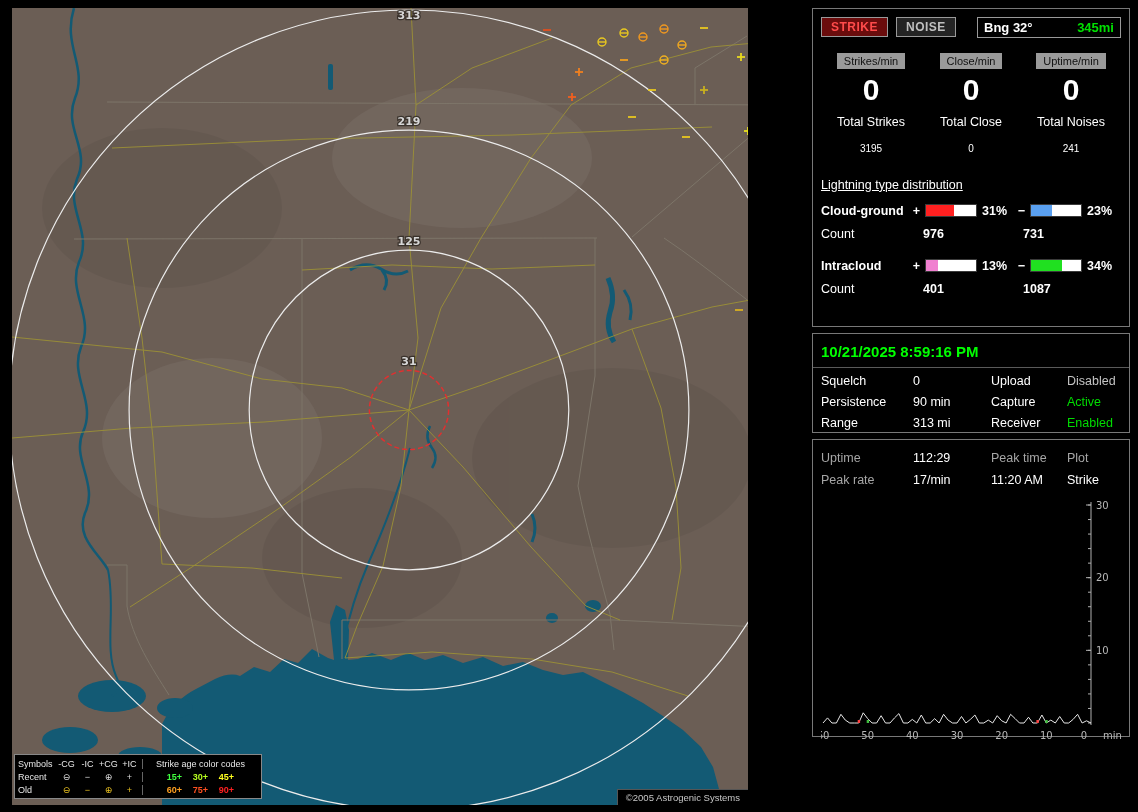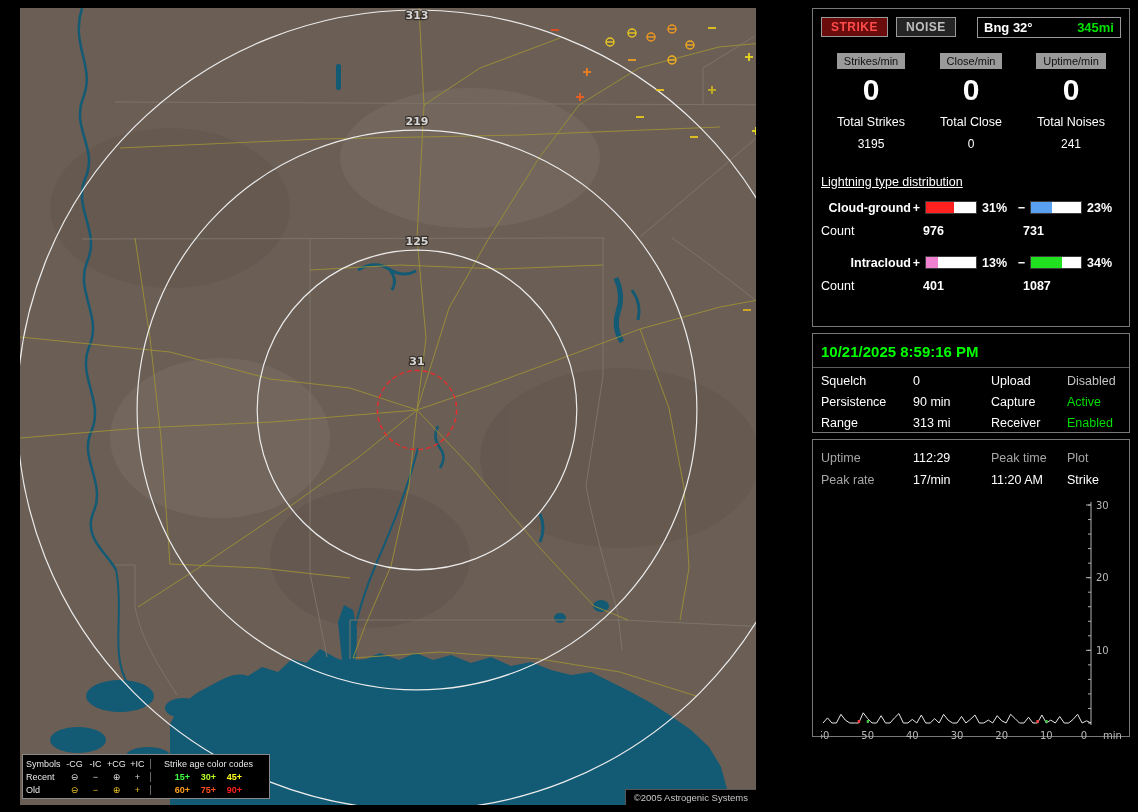--- a/index.html
+++ b/index.html
@@ -1,18 +1,18 @@
 <!DOCTYPE html>
 <html><head>
 <meta charset="utf-8">
 <style>
   html,body{margin:0;padding:0;background:#000;}
   body{width:1138px;height:812px;position:relative;overflow:hidden;
        font-family:"Liberation Sans","DejaVu Sans",sans-serif;color:#fff;}
-  .map-panel{position:absolute;left:20px;top:8px;width:736px;height:797px;background:#6b5e55;overflow:hidden;}
+  .map-panel{position:absolute;left:12px;top:8px;width:736px;height:797px;background:#6b5e55;overflow:hidden;}
   .map-panel svg{display:block;}
   .ring-label{fill:#d6d6d6;font-size:11px;font-family:"DejaVu Sans",sans-serif;text-anchor:middle;
               paint-order:stroke;stroke:rgba(40,35,30,.75);stroke-width:2.5px;font-weight:bold;}
   .copyright{position:absolute;right:0;bottom:0;background:#000;color:#c8c8c8;font-size:9.5px;
              padding:2px 8px;border-left:1px solid #555;border-top:1px solid #555;}
   
   .legend{position:absolute;left:2px;bottom:6px;width:248px;background:#000;border:1px solid #888;
           font-size:9px;color:#e8e8e8;padding:2px 3px;box-sizing:border-box;}
   .lg-row{display:flex;align-items:center;height:13px;white-space:nowrap;}
   .lg-c0{width:38px;}
@@ -34,24 +34,24 @@
   .noise-btn{background:#242424;border:1px solid #999;color:#c0c0c0;font-weight:bold;font-size:12px;
              padding:2px 9px;letter-spacing:.5px;cursor:pointer;}
   .bng{margin-left:auto;width:130px;display:flex;justify-content:space-between;align-items:center;
        border:1px solid #999;background:#000;padding:2px 6px;font-weight:bold;font-size:13px;}
   .bng-range{color:#00e000;}
   .counters{display:flex;margin-top:13px;text-align:center;}
   .ccol{flex:1;}
   .chip{background:#9a9a9a;color:#111;font-size:11px;padding:2px 7px;display:inline-block;cursor:default;}
   .rate{font-size:30px;font-weight:bold;line-height:1.05;margin-top:5px;}
   .tlabel{font-size:12.5px;margin-top:9px;}
-  .tval{font-size:12px;margin-top:8px;}
+  .tval{font-size:10px;margin-top:14px;}
   .dist-title{margin-top:24px;font-size:12.5px;text-decoration:underline;}
   .dist-row{display:flex;align-items:center;margin-top:12px;font-size:12.5px;}
-  .dist-label{width:90px;font-weight:bold;text-align:right;}
+  .dist-label{width:90px;font-weight:bold;}
   .sign{width:11px;font-weight:bold;text-align:center;}
   .bar{width:50px;height:11px;background:#fff;border:1px solid #3a3a3a;margin:0 3px;}
   .bar-fill{height:100%;}
   .pct{font-weight:bold;width:34px;margin-left:2px;}
   .count-row{display:flex;font-size:12.5px;margin-top:9px;}
   .count-lab{width:102px;}
   .count-pos{width:100px;font-weight:bold;}
   .count-neg{font-weight:bold;}
   .datetime{color:#00ff00;font-weight:bold;font-size:15px;padding:9px 8px 7px;border-bottom:1px solid #5a5a5a;}
   .status-grid{display:grid;grid-template-columns:92px 78px 76px 1fr;padding:6px 8px 0;font-size:12.5px;row-gap:7px;}

